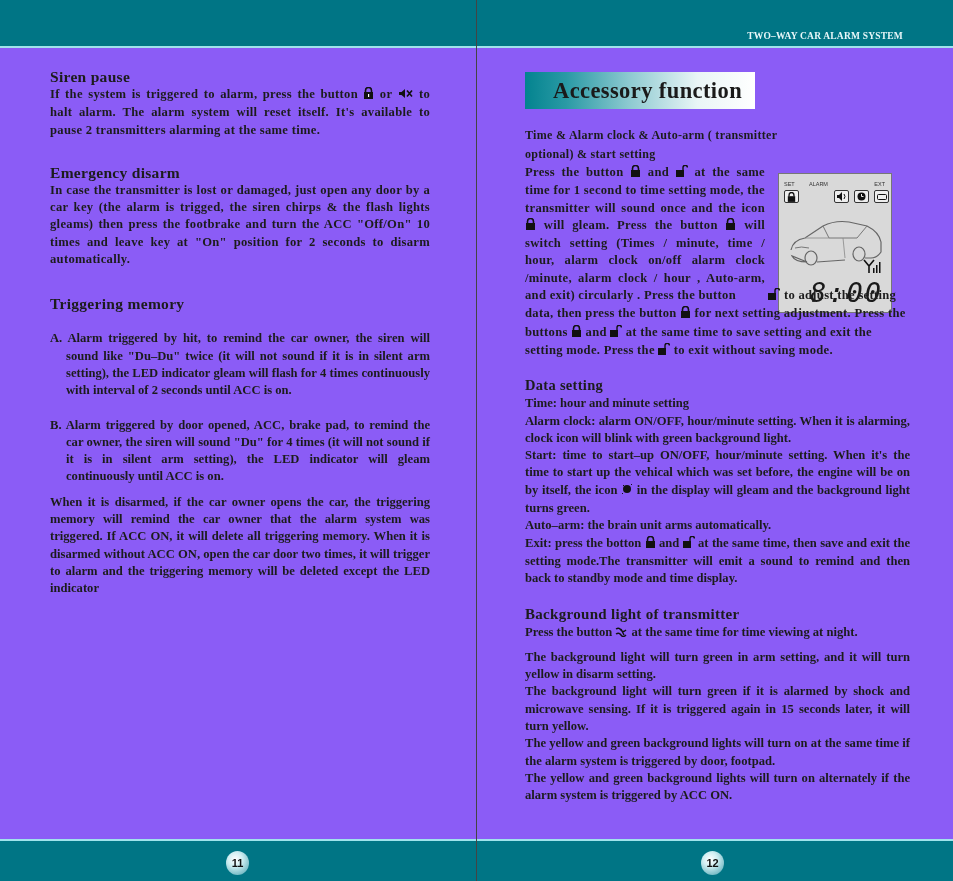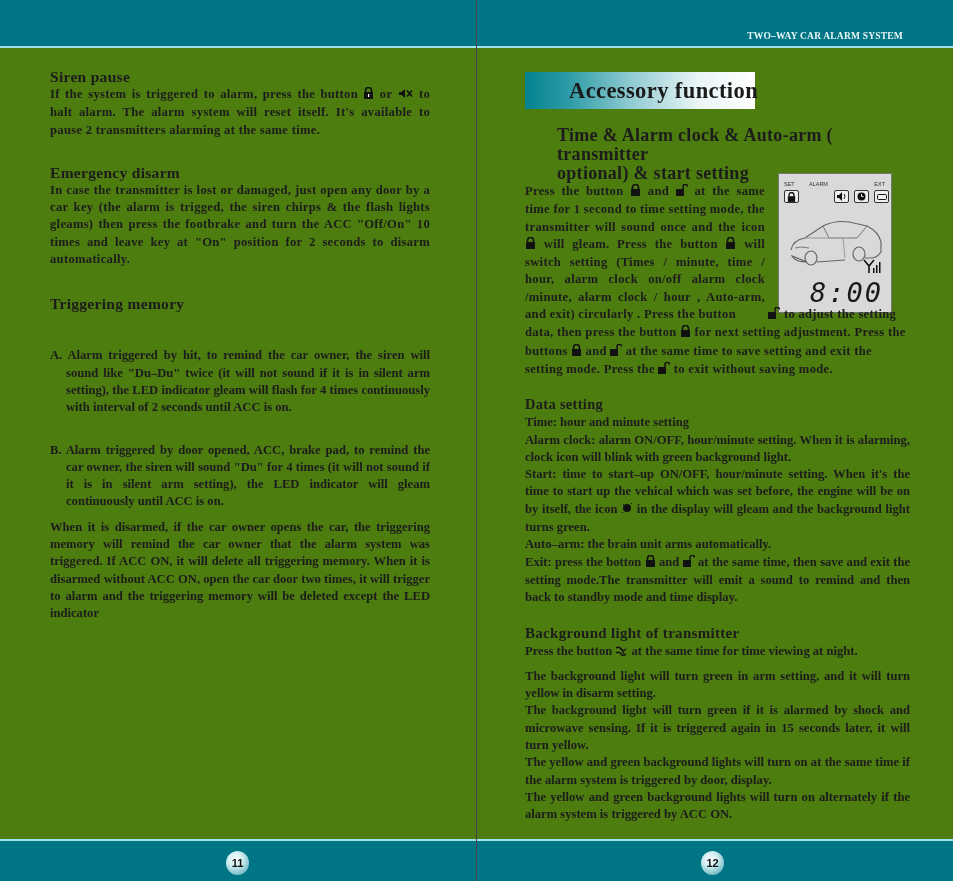--- a/index.html
+++ b/index.html
@@ -1,19 +1,19 @@
 <!DOCTYPE html>
 <html><head>
 <meta charset="utf-8">
 <style>
   * { box-sizing: border-box; margin: 0; padding: 0; }
   html, body { width: 953px; height: 881px; overflow: hidden; background: #ffffff; }
   body { position: relative; font-family: "Liberation Serif", "DejaVu Serif", serif; color: #1c1c1c; }
 
-  .page { position: absolute; top: 0; height: 881px; background: #4d7c0f; }
+  .page { position: absolute; top: 0; height: 881px; background: #8b5cf6; }
   .page-left { left: 0; width: 476px; }
   .page-right { left: 477px; width: 476px; }
   .spine { position: absolute; left: 476px; top: 0; width: 1px; height: 881px; background: #444; z-index: 5; }
 
   .topbar { position: absolute; left: 0; top: 0; width: 100%; height: 48px; background: #007585; border-bottom: 2px solid #9fe3ec; }
   .botbar { position: absolute; left: 0; bottom: 0; width: 100%; height: 42px; background: #007585; border-top: 2px solid #9fe3ec; }
   .header-title { position: absolute; right: 50px; top: 31px; font-size: 9.5px; font-weight: bold; color: #e8f7f9; letter-spacing: 0.2px; }
 
   .page-num { position: absolute; top: 10px; width: 23px; height: 24px; border-radius: 50%;
     background: radial-gradient(circle at 40% 35%, #ffffff 0%, #cfeef2 35%, #6fb7c2 80%, #3d8d99 100%);
@@ -25,21 +25,21 @@
   .content { position: absolute; font-size: 12.6px; line-height: 17.3px; font-weight: bold; }
   .sec-title { font-size: 15.5px; font-weight: bold; line-height: 19px; letter-spacing: 0.3px; }
   p { text-align: justify; }
   .j { letter-spacing: 0.3px; }
 
   .left-content { left: 50px; top: 67px; width: 380px; }
   .item { padding-left: 16px; text-indent: -16px; }
 
   .accessory-banner { position: absolute; left: 48px; top: 72px; width: 230px; height: 37px;
     background: linear-gradient(90deg, #03838f 0%, #2a9aa5 18%, #8cc9d0 45%, #e9f5f6 75%, #ffffff 100%); }
-  .accessory-title { position: absolute; left: 92px; top: 78px; font-size: 22.5px; font-weight: bold; letter-spacing: 0.4px; color: #1a1a1a; }
+  .accessory-title { position: absolute; left: 76px; top: 78px; font-size: 22.5px; font-weight: bold; letter-spacing: 0.4px; color: #1a1a1a; }
 
   .right-content { left: 48px; top: 126px; width: 385px; }
 
   .lcd { position: absolute; left: 301px; top: 173px; width: 114px; height: 140px; background: #d9d9d9; border: 1.5px solid #777; border-radius: 0; }
   .lcd-label { position: absolute; font-family: "Liberation Sans", sans-serif; font-size: 5.5px; color: #333; }
   .lcd-icon { position: absolute; width: 15px; height: 13px; border: 1.3px solid #333; border-radius: 2px; background: #eee; display: flex; align-items: center; justify-content: center; font-size: 8px; color: #222; }
   .lcd-time { position: absolute; right: 8px; bottom: 4px; font-family: "DejaVu Sans Mono", monospace; font-style: italic; font-size: 27px; letter-spacing: 2px; color: #1a1a1a; }
   .lcd-signal { position: absolute; right: 10px; top: 85px; font-size: 15px; color: #222; }
 
   .ic { display: inline-block; vertical-align: -1px; }
@@ -65,22 +65,22 @@
             <path d="M9 2.5l5 6M14 2.5l-5 6" stroke="#111" stroke-width="1.6"></path>
           </svg></span>
       <span>to halt alarm. The alarm system will reset itself. It's available to pause 2 transmitters  alarming at the same time.</span>
     </p>
 
     <div class="sec-title" style="margin-top:24px;">Emergency disarm</div>
     <p class="j">In case the transmitter is lost or damaged, just open any door by a car key (the alarm is trigged, the siren chirps &amp; the flash lights gleams) then press the footbrake and turn the ACC "Off/On" 10 times and leave key at "On" position for 2 seconds to disarm automatically.</p>
 
     <div class="sec-title" style="margin-top:26px;">Triggering memory</div>
 
-    <p class="item" style="margin-top:34px;">A. Alarm triggered by hit, to remind the car owner, the siren will sound like "Du–Du" twice (it will not sound if it is in silent arm setting), the LED indicator gleam will flash for 4 times continuously with interval of 2 seconds until ACC is on.</p>
-    <p class="item" style="margin-top:25px;">B. Alarm triggered by door opened,  ACC,  brake pad,  to remind the car owner, the siren will sound "Du" for 4 times (it will not sound if it is in silent arm setting), the LED indicator will gleam continuously until ACC is on.</p>
+    <p class="item" style="margin-top:17px;">A. Alarm triggered by hit, to remind the car owner, the siren will sound like "Du–Du" twice (it will not sound if it is in silent arm setting), the LED indicator gleam will flash for 4 times continuously with interval of 2 seconds until ACC is on.</p>
+    <p class="item" style="margin-top:17px;">B. Alarm triggered by door opened,  ACC,  brake pad,  to remind the car owner, the siren will sound "Du" for 4 times (it will not sound if it is in silent arm setting), the LED indicator will gleam continuously until ACC is on.</p>
 
     <p style="margin-top:8px;">When it is disarmed, if the car owner opens the car, the triggering memory will remind the car owner that the alarm system was triggered. If ACC ON, it will delete all triggering memory. When it is disarmed without ACC ON, open the car door two times, it will trigger to alarm  and the triggering memory will be deleted except the LED indicator</p>
   </div>
 
   <div class="botbar">
     <div class="page-num">11</div>
   </div>
 </div>
 
 <div class="spine"></div>
@@ -133,21 +133,21 @@
           <path d="M1 1l5 6 5-6M6 7v7" fill="none" stroke="#111" stroke-width="1.6"></path>
           <rect x="10" y="9" width="1.5" height="5" fill="#111"></rect>
           <rect x="13" y="6" width="1.5" height="8" fill="#111"></rect>
           <rect x="16" y="3" width="1.5" height="11" fill="#111"></rect>
         </svg>
     </span>
     <span class="lcd-time">8:00</span>
   </div>
 
   <div class="content right-content">
-    <div class="sec-title" style="font-size:18px;margin-left:32px;">
+    <div class="sec-title" style="font-size:12px;">
       <div>Time &amp; Alarm clock &amp; Auto-arm ( transmitter</div>
       <div>optional) &amp; start setting</div>
     </div>
     <p class="j" style="text-align:left;">
       <span style="display:inline-block;width:240px;text-align:justify;">
         <span>Press the button</span>
         <span class="ic"><svg width="11" height="12" viewBox="0 0 11 12">
               <path d="M2.5 5V3.5a3 3 0 0 1 6 0V5" fill="none" stroke="#111" stroke-width="1.6"></path>
               <rect x="1" y="5" width="9" height="7" fill="#111"></rect>
             </svg></span>
@@ -224,20 +224,20 @@
     <div class="sec-title" style="font-size:15px;margin-top:17px;">Background light of transmitter</div>
     <p>
       <span>Press the button</span>
       <span class="ic"><svg width="13" height="10" viewBox="0 0 13 10">
             <path d="M1 2q3-2 5 1t5 0M1 7q3-2 5 1t5 0M6 2l3 6" fill="none" stroke="#111" stroke-width="1.4"></path>
           </svg></span>
       <span>at the same time for time viewing at night.</span>
     </p>
     <p style="margin-top:7px;">The background light will turn green in arm setting, and it will turn yellow in disarm setting.</p>
     <p>The background light will turn green if it is alarmed by shock and microwave sensing. If it is triggered again in 15 seconds later, it will turn yellow.</p>
-    <p>The yellow and green background  lights will turn on at the same time if the alarm system is triggered by door, display.</p>
+    <p>The yellow and green background  lights will turn on at the same time if the alarm system is triggered by door, footpad.</p>
     <p>The yellow and green background lights will turn on alternately if the alarm system is triggered by ACC ON.</p>
   </div>
 
   <div class="botbar">
     <div class="page-num">12</div>
   </div>
 </div>
 
 </body></html>

